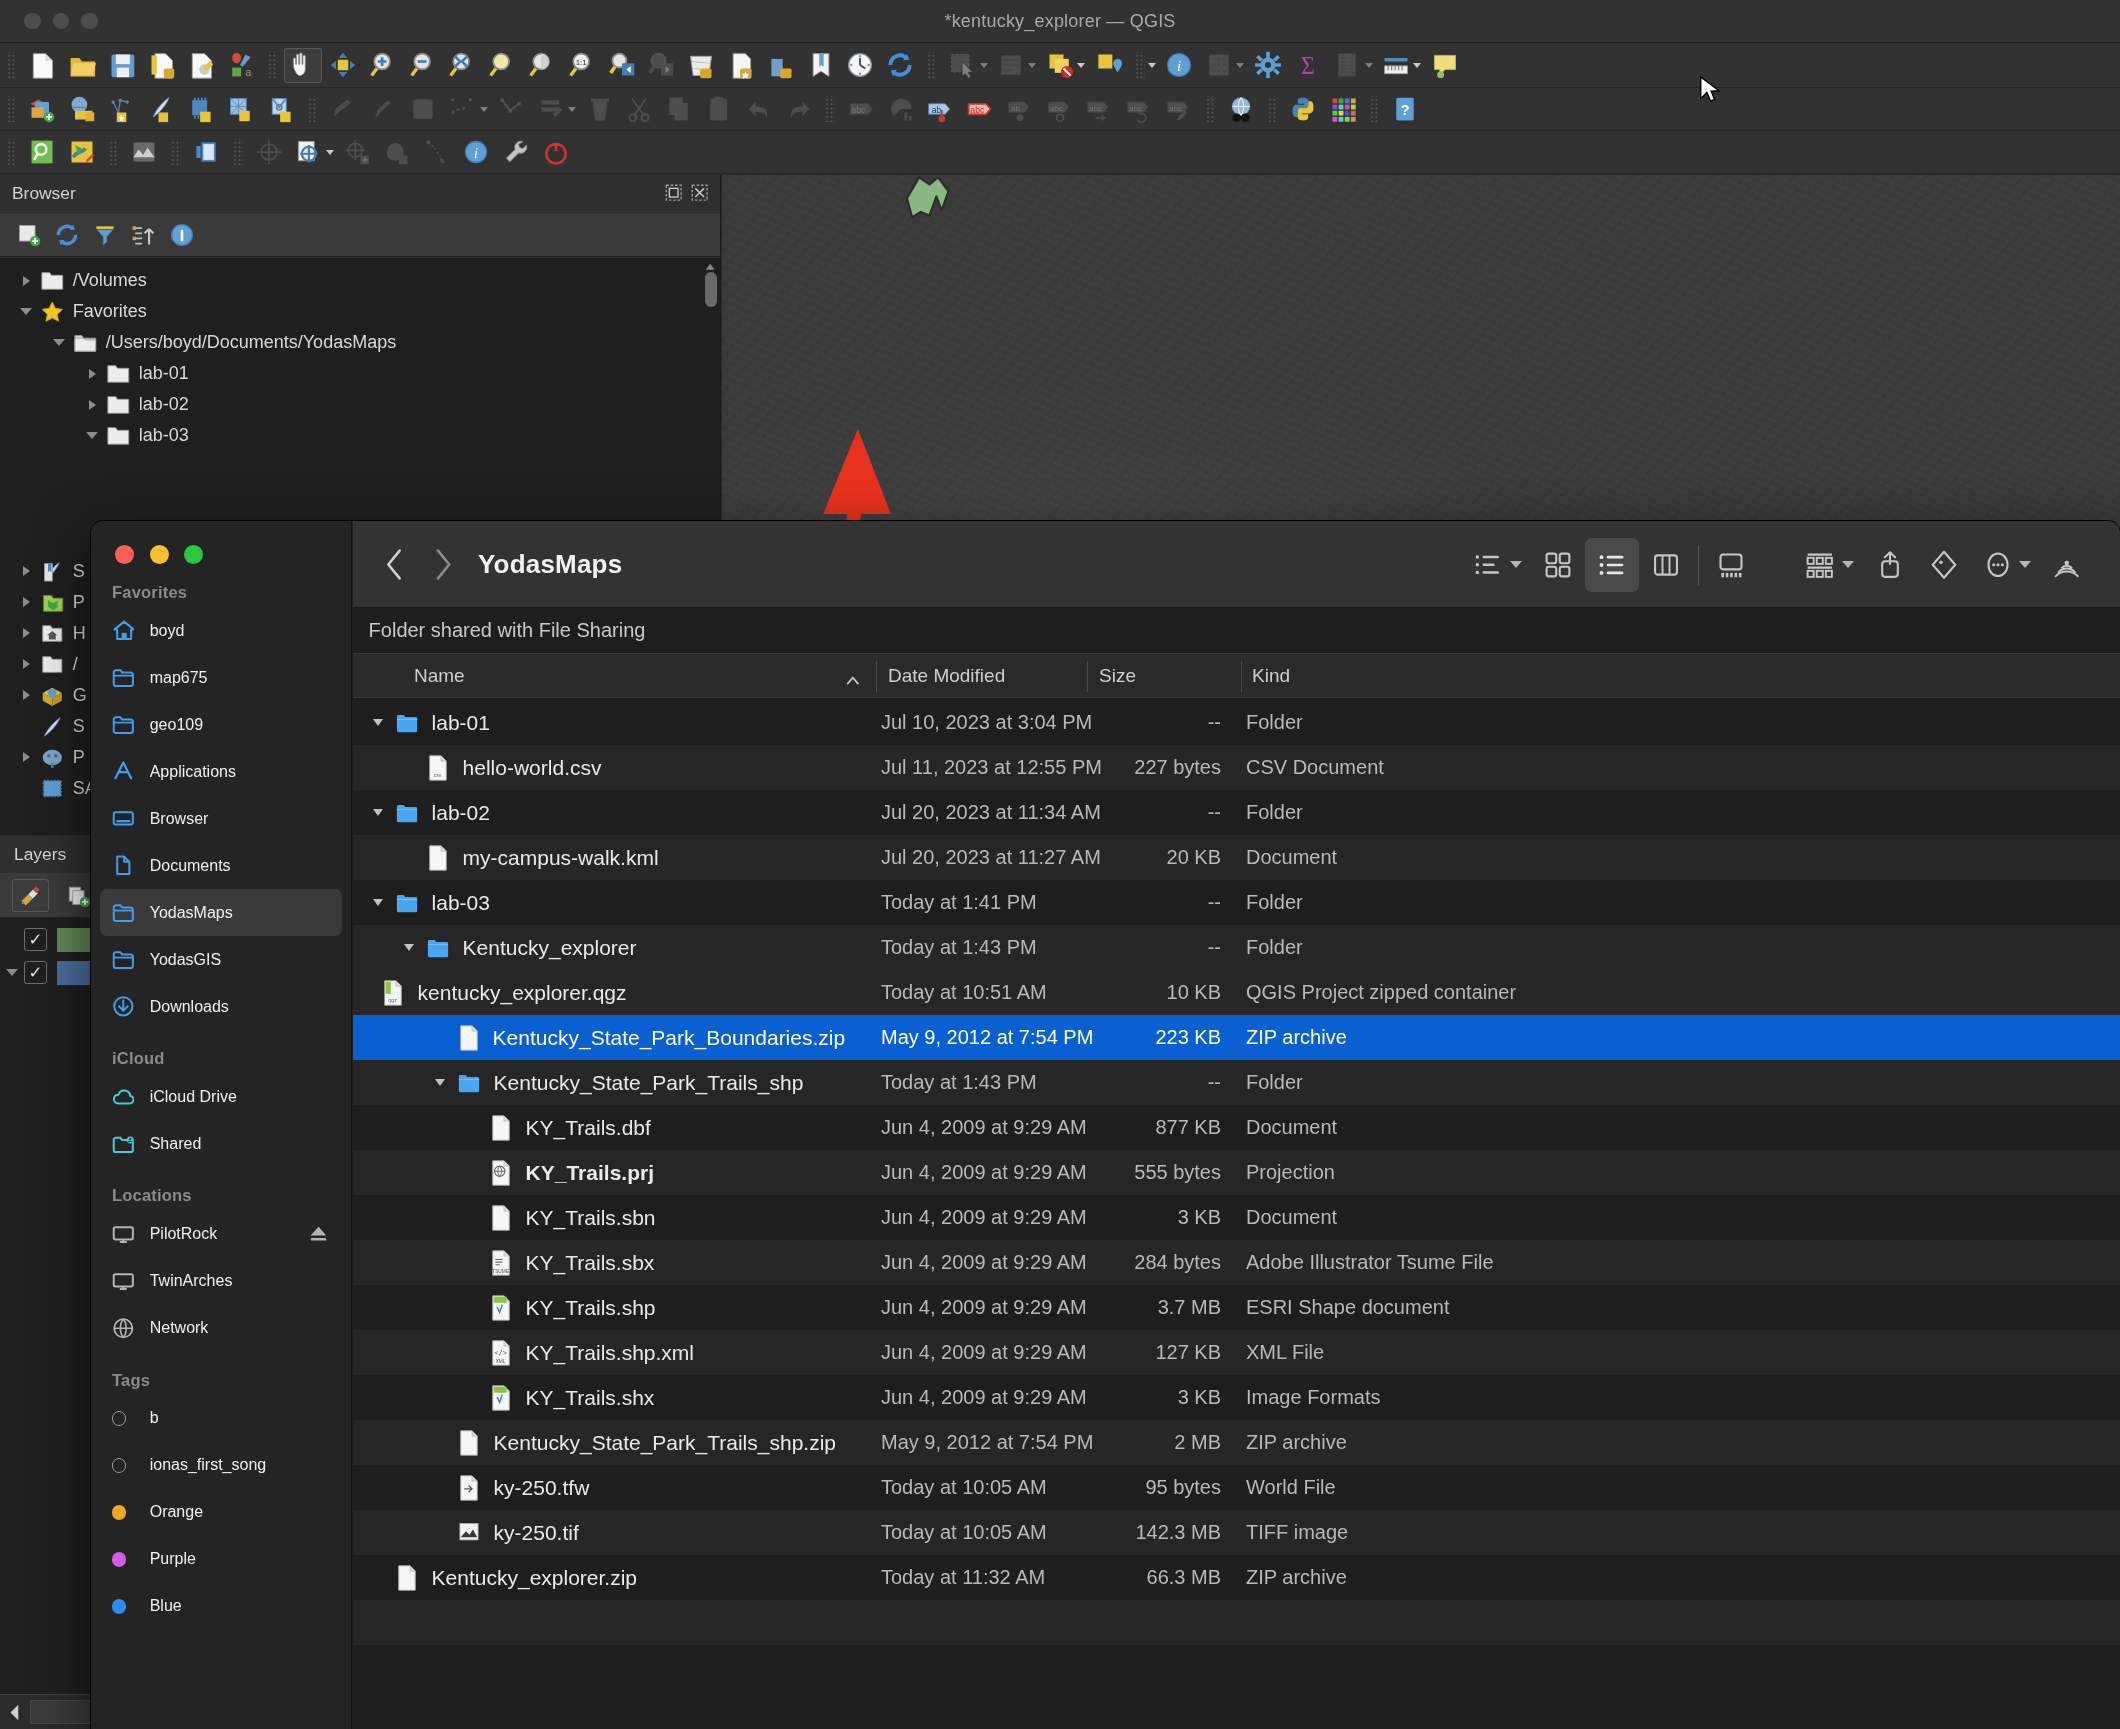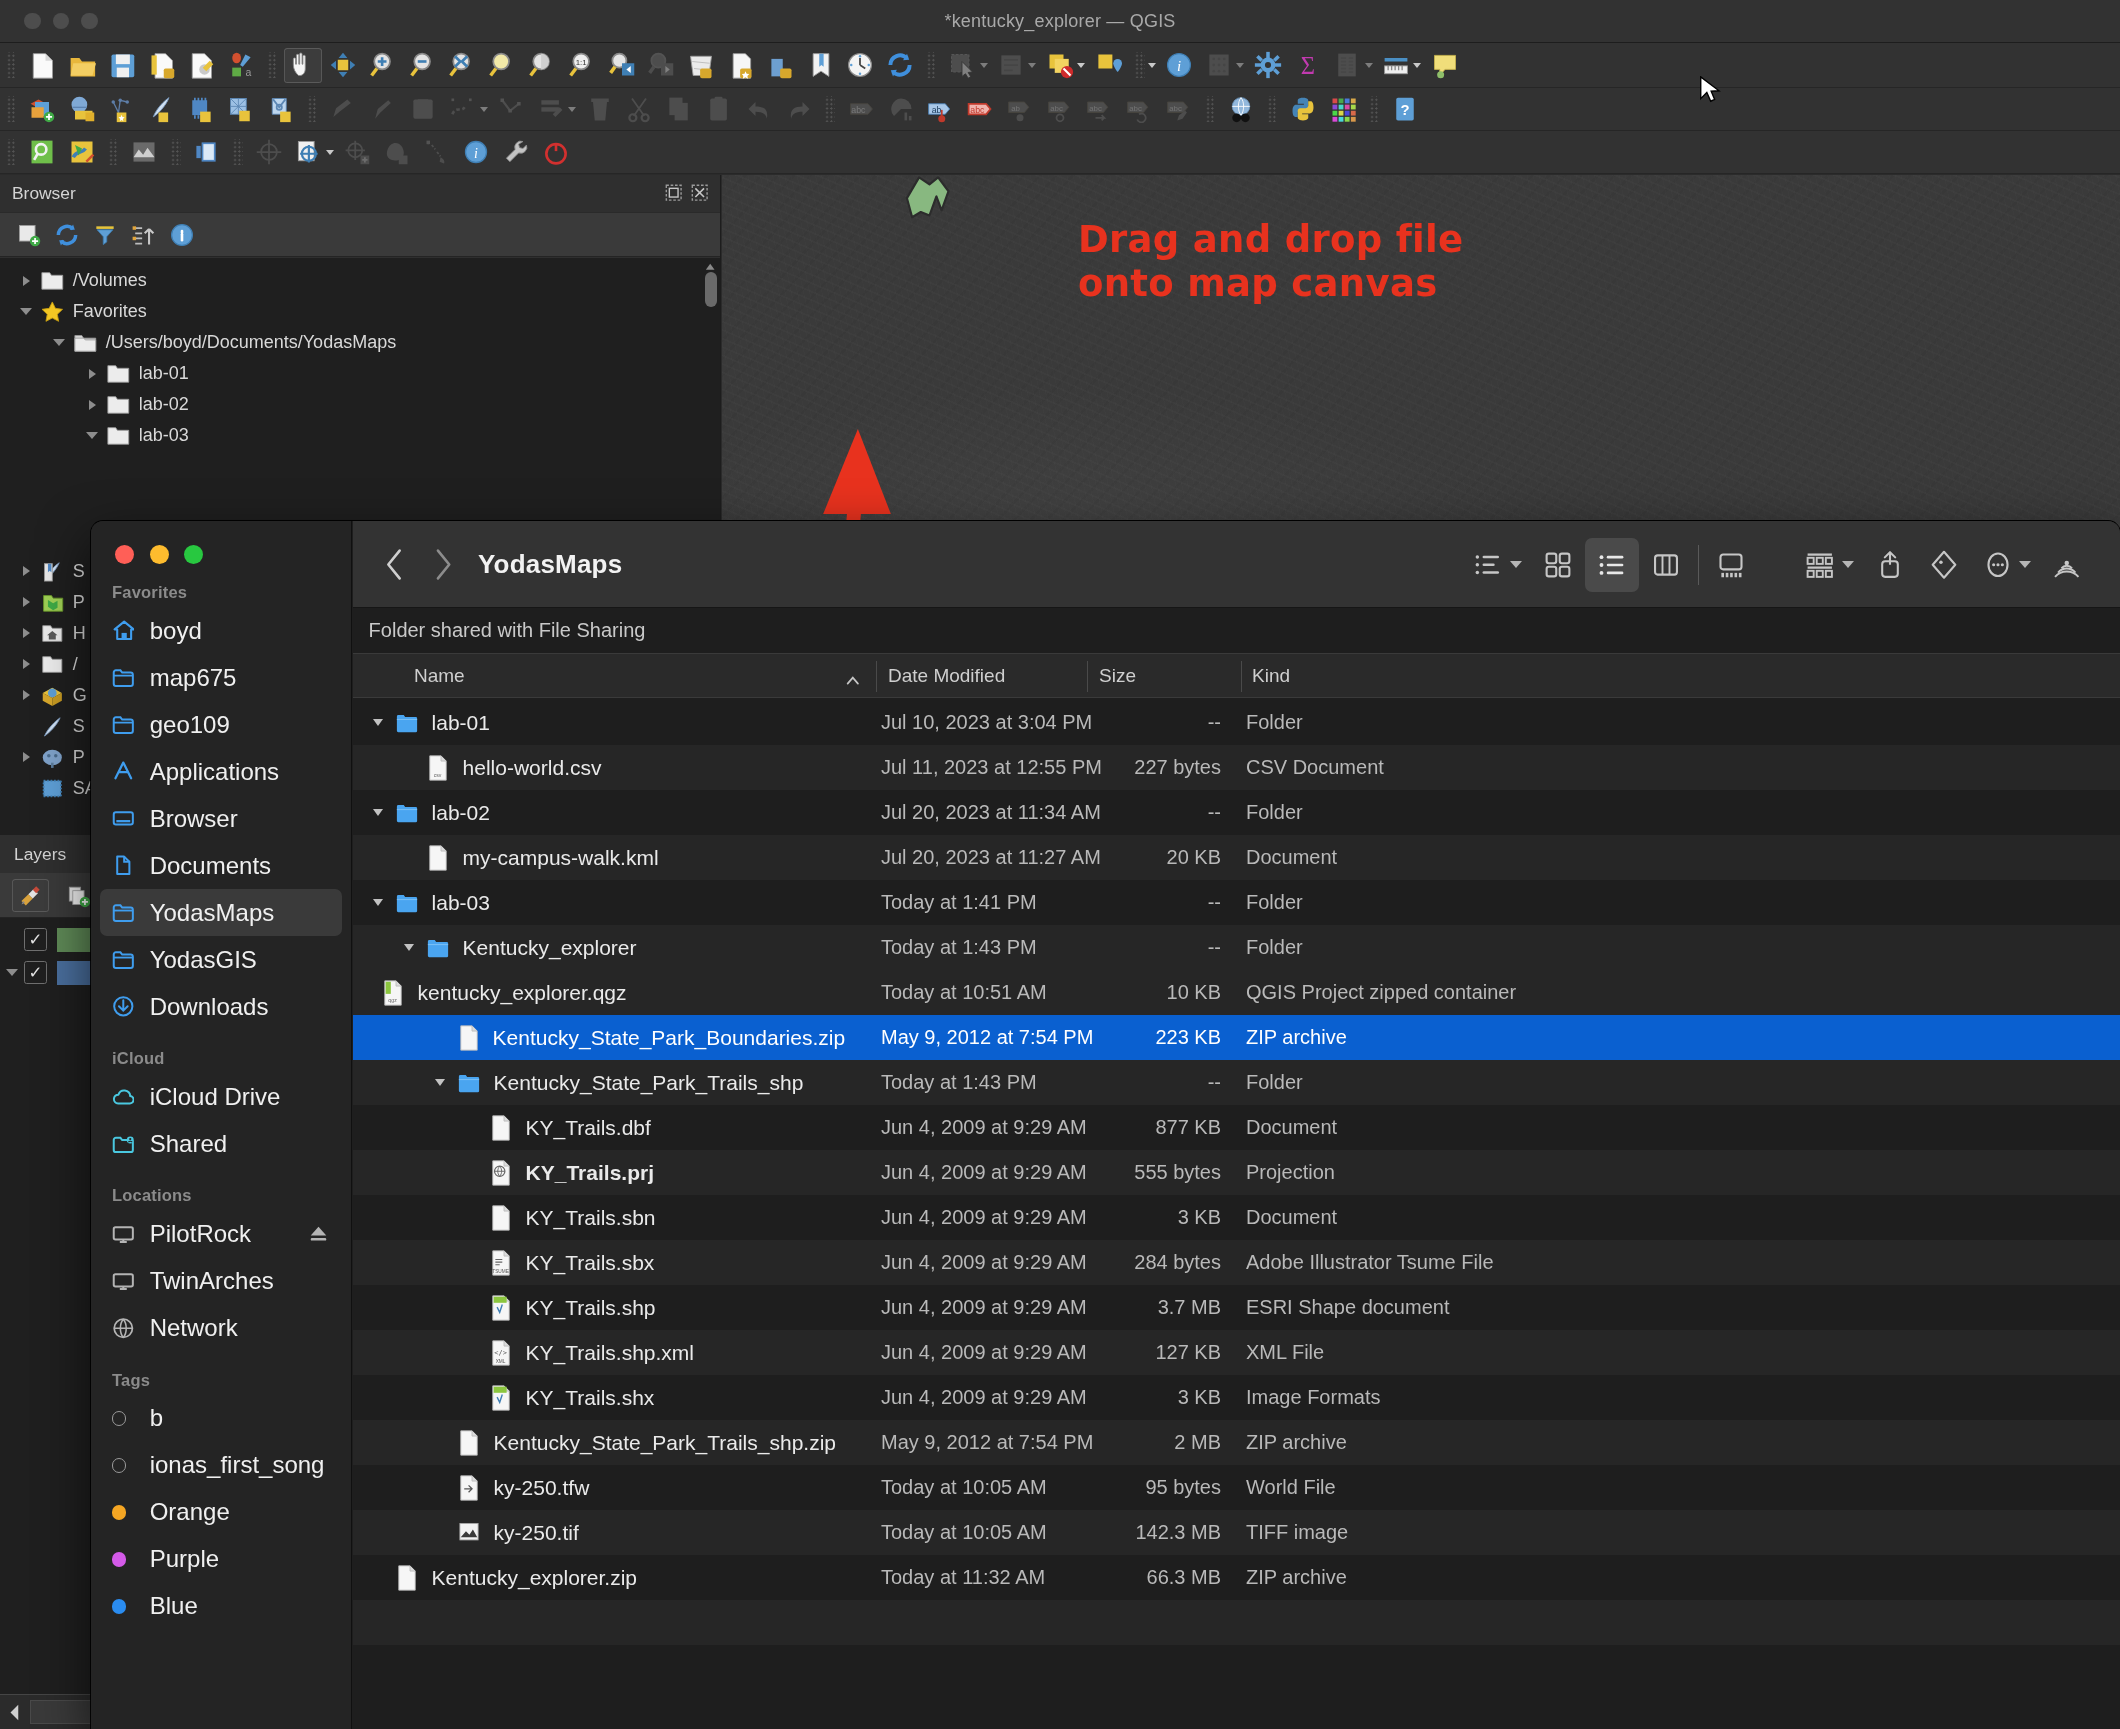--- a/index.html
+++ b/index.html
@@ -142,21 +142,21 @@
   }
   #finder-sidebar{
     position:absolute; left:0; top:0; width:261px; bottom:0;
     background:#242424; border-right:0.9px solid #101010; overflow:hidden;
   }
   #finder-traffic{ display:flex; gap:15.6px; padding:24px 0 0 24px; }
   #finder-traffic i{ width:19px;height:19px;border-radius:50%;display:block; }
   .sb-group{ font-size:16.5px; color:#8b8b8b; font-weight:bold; padding:19px 0 5.2px 21px; letter-spacing:0.2px;}
   .sb-item{
     display:flex;align-items:center; height:47px; margin:0 8.7px; padding-left:12px;
-    border-radius:7px; font-size:24px; color:#f0f0f0; position:relative;
+    border-radius:7px; font-size:16px; color:#f0f0f0; position:relative;
   }
   .sb-item.sel{ background:#3a3a3a; }
   .sb-ic{ width:38px; flex:0 0 auto; display:flex; align-items:center; }
   .sb-eject{ position:absolute; right:14px; }
   .tag-dot{ width:14.8px;height:14.8px;border-radius:50%; display:block; }
   .tag-ring{ width:14.8px;height:14.8px;border-radius:50%;border:1.7px solid #9a9a9a; display:block; }
 
   #finder-main{ position:absolute; left:262px; top:0; right:0; bottom:0; background:#1e1e1e; }
   #finder-toolbar{
     height:87px; background:#333333; display:flex; align-items:center; position:relative;
@@ -1231,22 +1231,20 @@
 
   <div id="map-canvas">
     <div id="map-noise"></div>
     <svg id="green-poly" width="104" height="87" viewBox="0 0 120 100">
       <path d="M8 30 L22 6 L34 14 L44 6 L56 22 L48 44 L42 28 L34 50 L24 46 L14 52 Z" fill="#88b880" stroke="#2c2c2c" stroke-width="2.5" stroke-linejoin="round"></path>
     </svg>
     <svg id="red-arrow" width="608" height="1130" viewBox="0 0 700 1300">
       <path d="M165 1295 L250 300" stroke="#e8321e" stroke-width="16" fill="none" stroke-linecap="round"></path>
       <path d="M252 232 L290 330 L212 330 Z" fill="#e8321e"></path>
     </svg>
-    <div id="annotation">Drag and drop file
-onto map canvas</div>
   </div>
 <div style="position: absolute; left: 1699px; top: 76px; z-index: 40; pointer-events: none;">
       <svg width="22.6" height="27" viewBox="0 0 26 31" class="ic">
         <path d="M2 1 L2 26 L9 19 L13.5 29 L18 27 L14 17.5 L23 17 Z" fill="#ffffff" stroke="#000" stroke-width="1.6"></path>
       </svg>
     </div>
   </div>
 
 <div id="finder-window">
 

